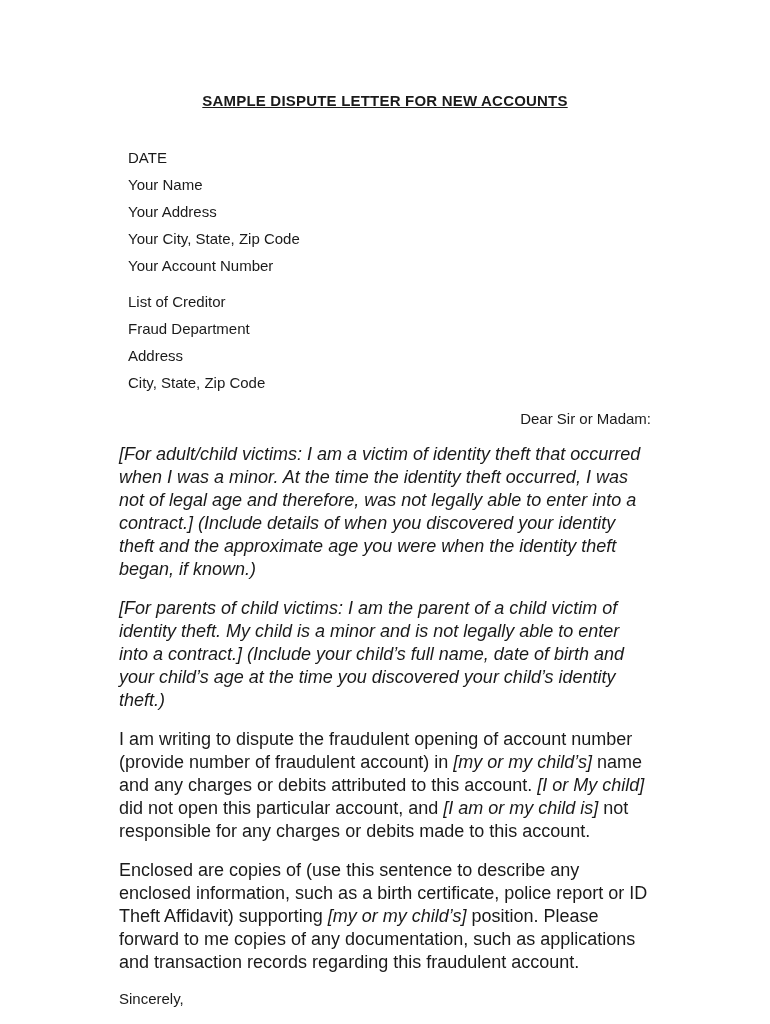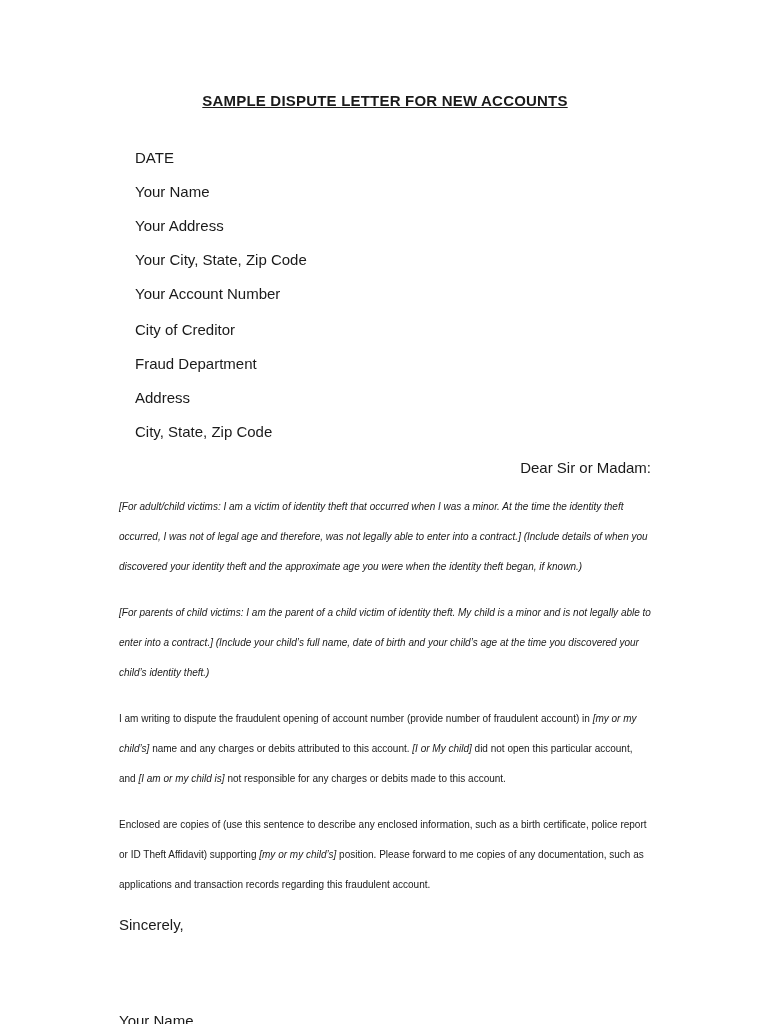--- a/index.html
+++ b/index.html
@@ -23,32 +23,32 @@
     font-size: 15px;
     font-weight: bold;
     text-decoration: underline;
     text-align: center;
     margin: 0 0 40px 0;
     letter-spacing: 0.2px;
   }
   .line {
     font-size: 15px;
     line-height: 18px;
-    margin: 16px;
+    margin: 9px;
   }
   .block {
     margin: 0 0 18px 0;
   }
   .salutation {
     margin: 0 0 15px 0;
     text-align: right;
   }
   .para {
-    font-size: 10px;
-    line-height: 30px;
+    font-size: 18px;
+    line-height: 23px;
     margin: 0 0 16px 0;
     max-width: 545px;
   }
   .italic {
     font-style: italic;
   }
   .closing {
     margin: 2px 0 0 0;
   }
   .signature {
@@ -70,21 +70,21 @@
 
   <div class="block" id="sender-block">
       <div class="line">DATE</div>
       <div class="line">Your Name</div>
       <div class="line">Your Address</div>
       <div class="line">Your City, State, Zip Code</div>
       <div class="line">Your Account Number</div>
     </div>
 
   <div class="block" id="recipient-block">
-      <div class="line">City of Creditor</div>
+      <div class="line">List of Creditor</div>
       <div class="line">Fraud Department</div>
       <div class="line">Address</div>
       <div class="line">City, State, Zip Code</div>
     </div>
 
   <p class="line salutation">Dear Sir or Madam:</p>
 
   <div id="letter-body">
       <p class="para"><span class="italic">[For adult/child victims: I am a victim of identity theft that occurred when I was a minor. At the time the identity theft occurred, I was not of legal age and therefore, was not legally able to enter into a contract.] (Include details of when you discovered your identity theft and the approximate age you were when the identity theft began, if known.)</span></p>
       <p class="para"><span class="italic">[For parents of child victims: I am the parent of a child victim of identity theft. My child is a minor and is not legally able to enter into a contract.] (Include your child’s full name, date of birth and your child’s age at the time you discovered your child’s identity theft.)</span></p>

